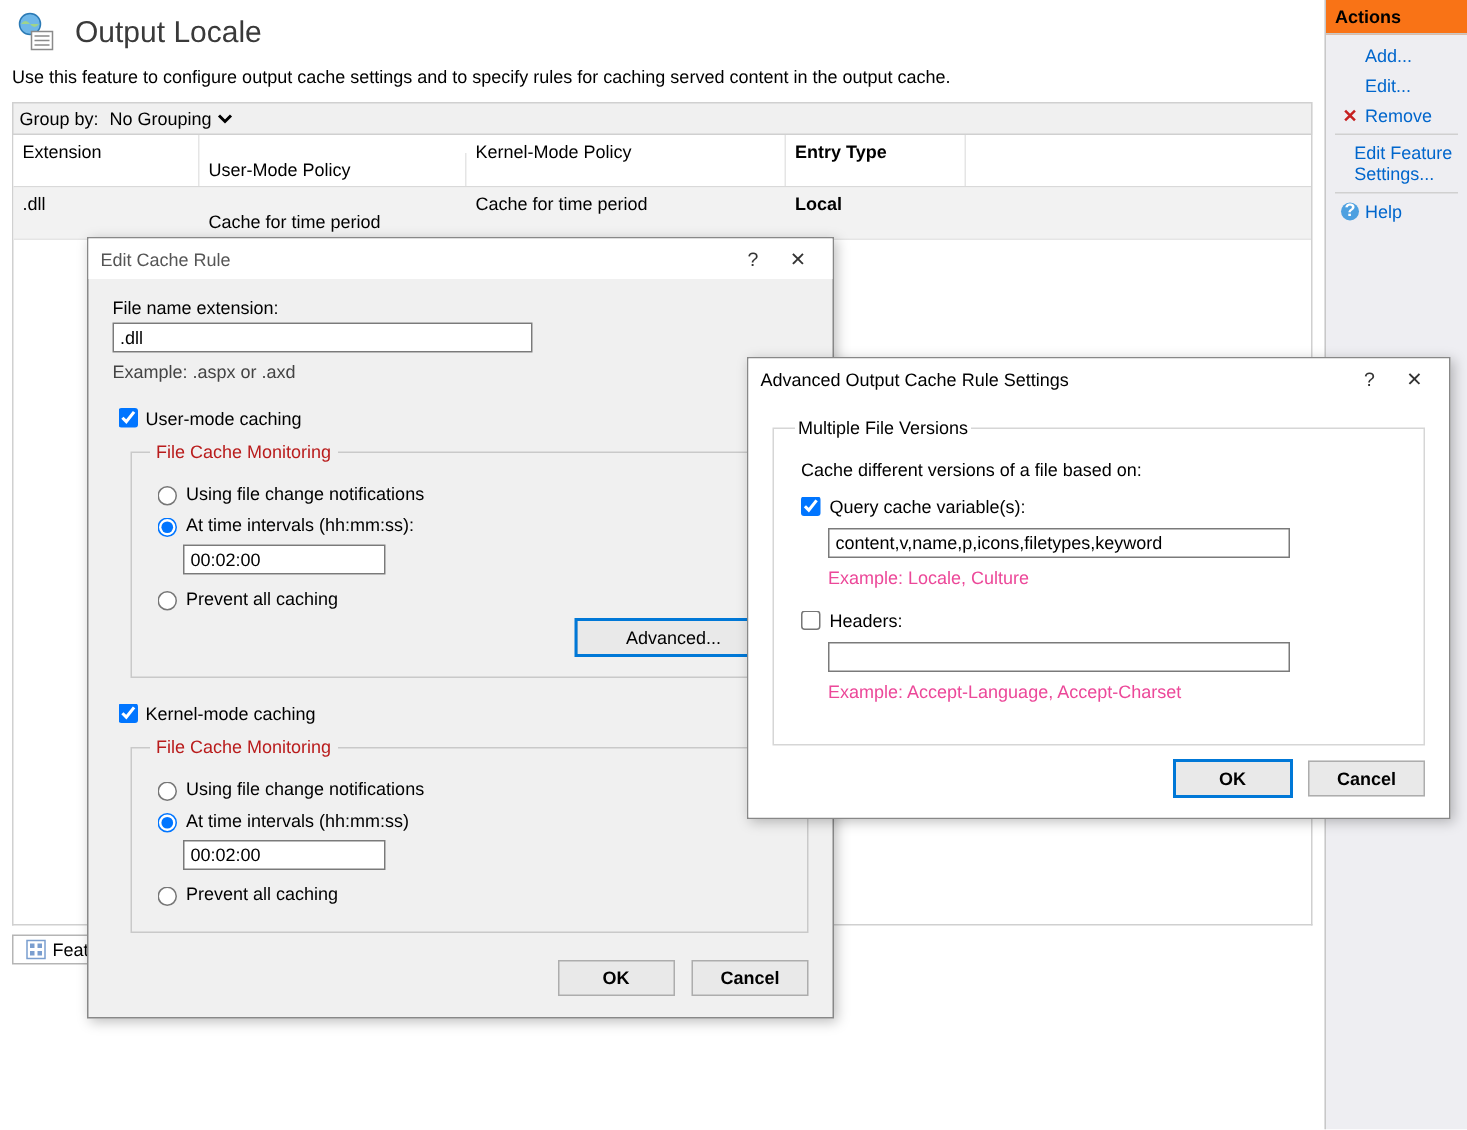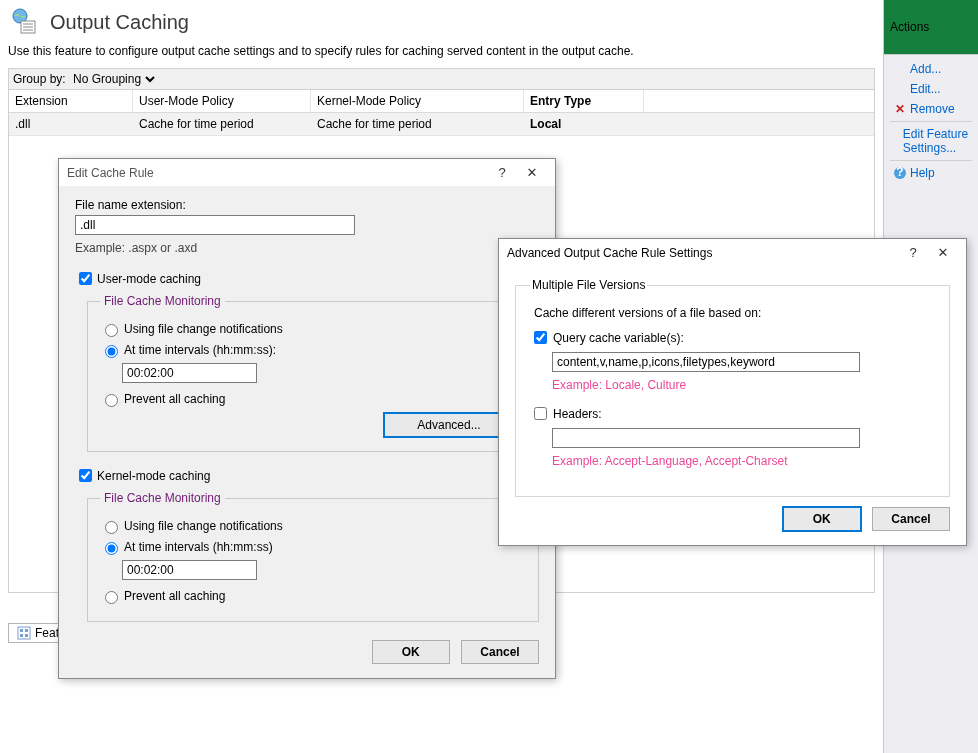--- a/index.html
+++ b/index.html
@@ -12,49 +12,49 @@
   .page-title { font-size: 20px; color: #3a3a3a; }
   .page-desc { margin: 6px 0 10px 0; color: #000; }
   .groupby-bar { background: #f0f0f0; border: 1px solid #d0d0d0; padding: 2px 4px; }
   .groupby-bar select { font-size: 12px; border: none; background: transparent; }
   .grid { border: 1px solid #d0d0d0; border-top: none; }
   .grid-header { display: flex; background: #fff; border-bottom: 1px solid #d9d9d9; }
   .grid-header .cell { padding: 4px 6px; border-right: 1px solid #e5e5e5; }
   .grid-row { display: flex; background: #f2f2f2; border-bottom: 1px solid #e5e5e5; }
   .grid-row .cell { padding: 4px 6px; }
   .w-ext { width: 124px; }
-  .w-um  { width: 178px; }
+  .w-um  { width: 178px; margin-top: 12px; }
   .w-km  { width: 213px; }
   .w-et  { width: 120px; font-weight: bold; }
   .grid-body-empty { height: 456px; }
   .footer-tabs { position: absolute; left: 8px; bottom: 110px; }
   .footer-tab { display: inline-flex; align-items: center; border: 1px solid #b5b5b5; background: #fff; padding: 2px 8px; }
   .footer-tab .mini-icon { width: 14px; height: 14px; margin-right: 4px; }
 
   
   .actions-panel { width: 95px; background: #eeeef2; border-left: 1px solid #c8c8c8; }
-  .actions-title { background: #15803d; padding: 20px 6px; font-weight: normal; border-bottom: 1px solid #c8c8c8; }
+  .actions-title { background: #f97316; padding: 4px 6px; font-weight: bold; border-bottom: 1px solid #c8c8c8; }
   .actions-list { padding: 4px 0; }
   .actions-list a { display: flex; align-items: center; padding: 3px 8px; color: #0066cc; text-decoration: none; cursor: pointer; }
   .actions-list a .aicon { width: 16px; display: inline-flex; justify-content: center; margin-right: 2px; }
   .actions-divider { border-top: 1px solid #d0d0d0; margin: 2px 6px; }
 
   
   .dialog { position: absolute; background: #f0f0f0; border: 1px solid #888; box-shadow: 2px 2px 8px rgba(0,0,0,0.25); }
   .dialog-titlebar { display: flex; align-items: center; padding: 6px 8px; background: #fff; color: #555; }
   .dialog-titlebar .title-text { flex: 1; }
   .dialog-titlebar .tb-btn { width: 30px; text-align: center; color: #333; cursor: pointer; font-size: 13px; }
   .dialog-body { padding: 12px 16px 14px 16px; }
   .dlg-label { display: block; margin-bottom: 3px; }
   .txt { width: 280px; padding: 2px 4px; border: 1px solid #7a7a7a; background: #fff; font-size: 12px; }
   .hint { color: #444; margin-top: 6px; }
   .chk-row { display: flex; align-items: center; margin-top: 14px; }
   .chk-row input { margin-right: 5px; }
   fieldset.fgroup { border: 1px solid #c9c9c9; margin: 6px 0 8px 12px; padding: 8px 12px 12px 12px; }
-  fieldset.fgroup legend { padding: 0 4px; color: #701a75; }
+  fieldset.fgroup legend { padding: 0 4px; color: #b91c1c; }
   .radio-row { display: flex; align-items: center; margin: 5px 0; }
   .radio-row input { margin-right: 6px; }
   .indent-input { margin-left: 22px; margin-top: 2px; }
   .indent-input input { width: 135px; padding: 2px 4px; border: 1px solid #7a7a7a; background: #fff; }
   .adv-row { text-align: right; margin: 6px 12px 2px 0; }
   .btn { min-width: 78px; padding: 4px 14px; background: #e9e9e9; border: 1px solid #adadad; cursor: pointer; }
   .btn:focus, .btn.primary { outline: 2px solid #0078d7; outline-offset: -1px; }
   .dlg-buttons { text-align: right; padding-top: 10px; }
   .dlg-buttons .btn { margin-left: 8px; font-weight: bold; }
 
@@ -78,21 +78,21 @@
       <span class="header-icon">
         <svg width="28" height="28" viewBox="0 0 28 28">
           <circle cx="10" cy="8" r="7" fill="#6fb7e8" stroke="#2b7ab5"></circle>
           <path d="M4 8 Q7 4 10 8 Q13 12 16 8" fill="#9fd48a"></path>
           <rect x="11" y="13" width="14" height="12" fill="#fff" stroke="#8a8a8a"></rect>
           <line x1="13" y1="16" x2="23" y2="16" stroke="#8a8a8a"></line>
           <line x1="13" y1="19" x2="23" y2="19" stroke="#8a8a8a"></line>
           <line x1="13" y1="22" x2="23" y2="22" stroke="#8a8a8a"></line>
         </svg>
       </span>
-      <span class="page-title">Output Caching</span>
+      <span class="page-title">Output Locale</span>
     </div>
     <div class="page-desc">Use this feature to configure output cache settings and to specify rules for caching served content in the output cache.</div>
 
     <div class="groupby-bar">
       <span>Group by:</span>
       <select>
         <option>No Grouping</option>
       </select>
     </div>
 

